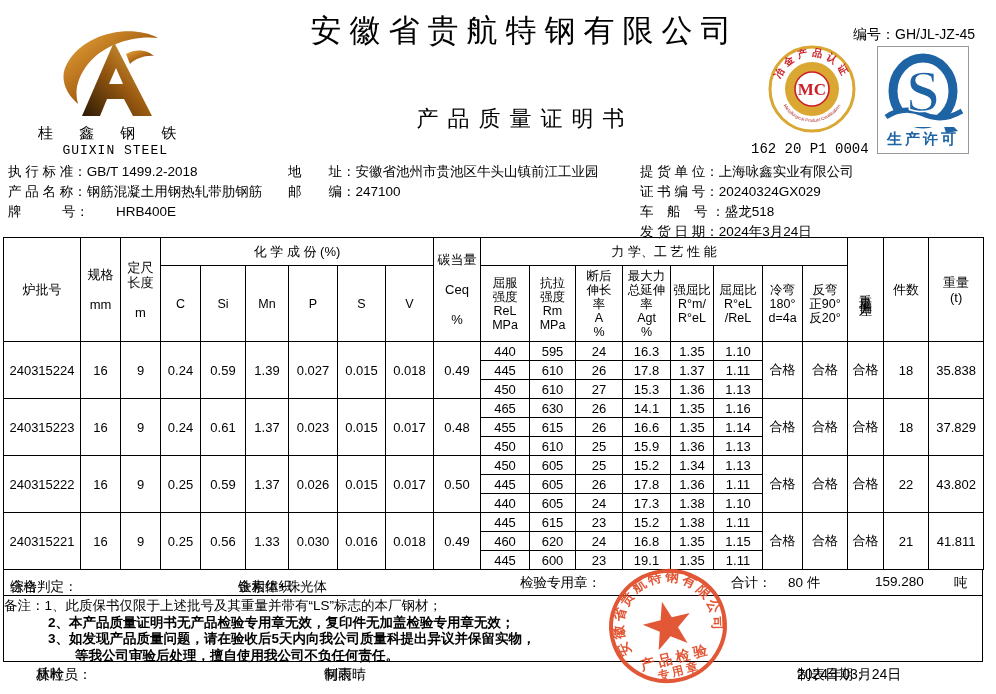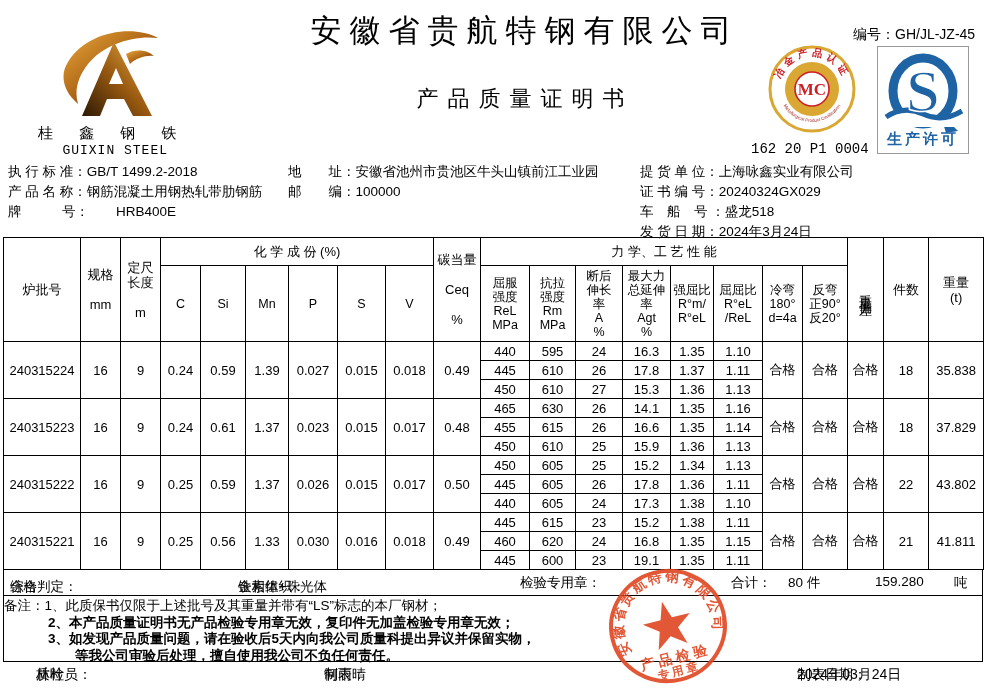--- a/index.html
+++ b/index.html
@@ -1,21 +1,21 @@
 <!DOCTYPE html>
 <html><head>
 <meta charset="utf-8">
 <style>
   html,body{margin:0;padding:0;background:#888;}
   .page{position:relative;width:996px;height:694px;background:#ffffff;
         font-family:"Liberation Sans",sans-serif;color:#000;overflow:hidden;margin:0 auto;}
   
   .title-block{position:absolute;left:250px;top:10px;width:550px;text-align:center;}
   .main-title{font-family:"Liberation Serif",serif;font-size:31px;letter-spacing:8px;white-space:nowrap;}
-  .sub-title{font-family:Liberation Serif, serif;font-size:22px;letter-spacing:9px;margin-top:32px;white-space:nowrap;}
+  .sub-title{font-family:Liberation Serif, serif;font-size:22px;letter-spacing:9px;margin-top:52px;white-space:nowrap;}
   .doc-no{position:absolute;left:853px;top:26px;font-size:14px;white-space:nowrap;}
   .logo-block{position:absolute;left:38px;top:26px;width:130px;text-align:right;}
   .logo-cn{font-size:15px;letter-spacing:11px;margin-top:2px;white-space:nowrap;}
   .logo-en{font-family:"Liberation Mono",monospace;font-size:13px;letter-spacing:1px;white-space:nowrap;}
   .mc-number{position:absolute;left:751px;top:141px;font-family:"Liberation Mono",monospace;font-size:14px;white-space:nowrap;}
   .mc-block{position:absolute;left:766px;top:44px;}
   .qs-block{position:absolute;left:877px;top:46px;border:1px solid #999;background:#fff;}
   
   .info{position:absolute;top:162px;left:0;width:996px;font-size:13.5px;}
   .info-col{position:absolute;top:0;}
@@ -112,21 +112,21 @@
   </div>
 
   <div class="info">
     <div class="info-col" id="info-left">
         <div class="info-line"><span>执 行 标 准：</span><span>GB/T 1499.2-2018</span></div>
         <div class="info-line"><span>产 品 名 称：</span><span>钢筋混凝土用钢热轧带肋钢筋</span></div>
         <div class="info-line"><span>牌　　　号：</span><span>　　HRB400E</span></div>
       </div>
     <div class="info-col" id="info-mid">
         <div class="info-line"><span>地　　址：</span><span>安徽省池州市贵池区牛头山镇前江工业园</span></div>
-        <div class="info-line"><span>邮　　编：</span><span>100000</span></div>
+        <div class="info-line"><span>邮　　编：</span><span>247100</span></div>
       </div>
     <div class="info-col" id="info-right">
         <div class="info-line"><span>提 货 单 位：</span><span>上海咏鑫实业有限公司</span></div>
         <div class="info-line"><span>证 书 编 号：</span><span>20240324GX029</span></div>
         <div class="info-line"><span>车　船　号 ：</span><span>盛龙518</span></div>
         <div class="info-line"><span>发 货 日 期：</span><span>2024年3月24日</span></div>
       </div>
   </div>
 
   <div class="sheet">

